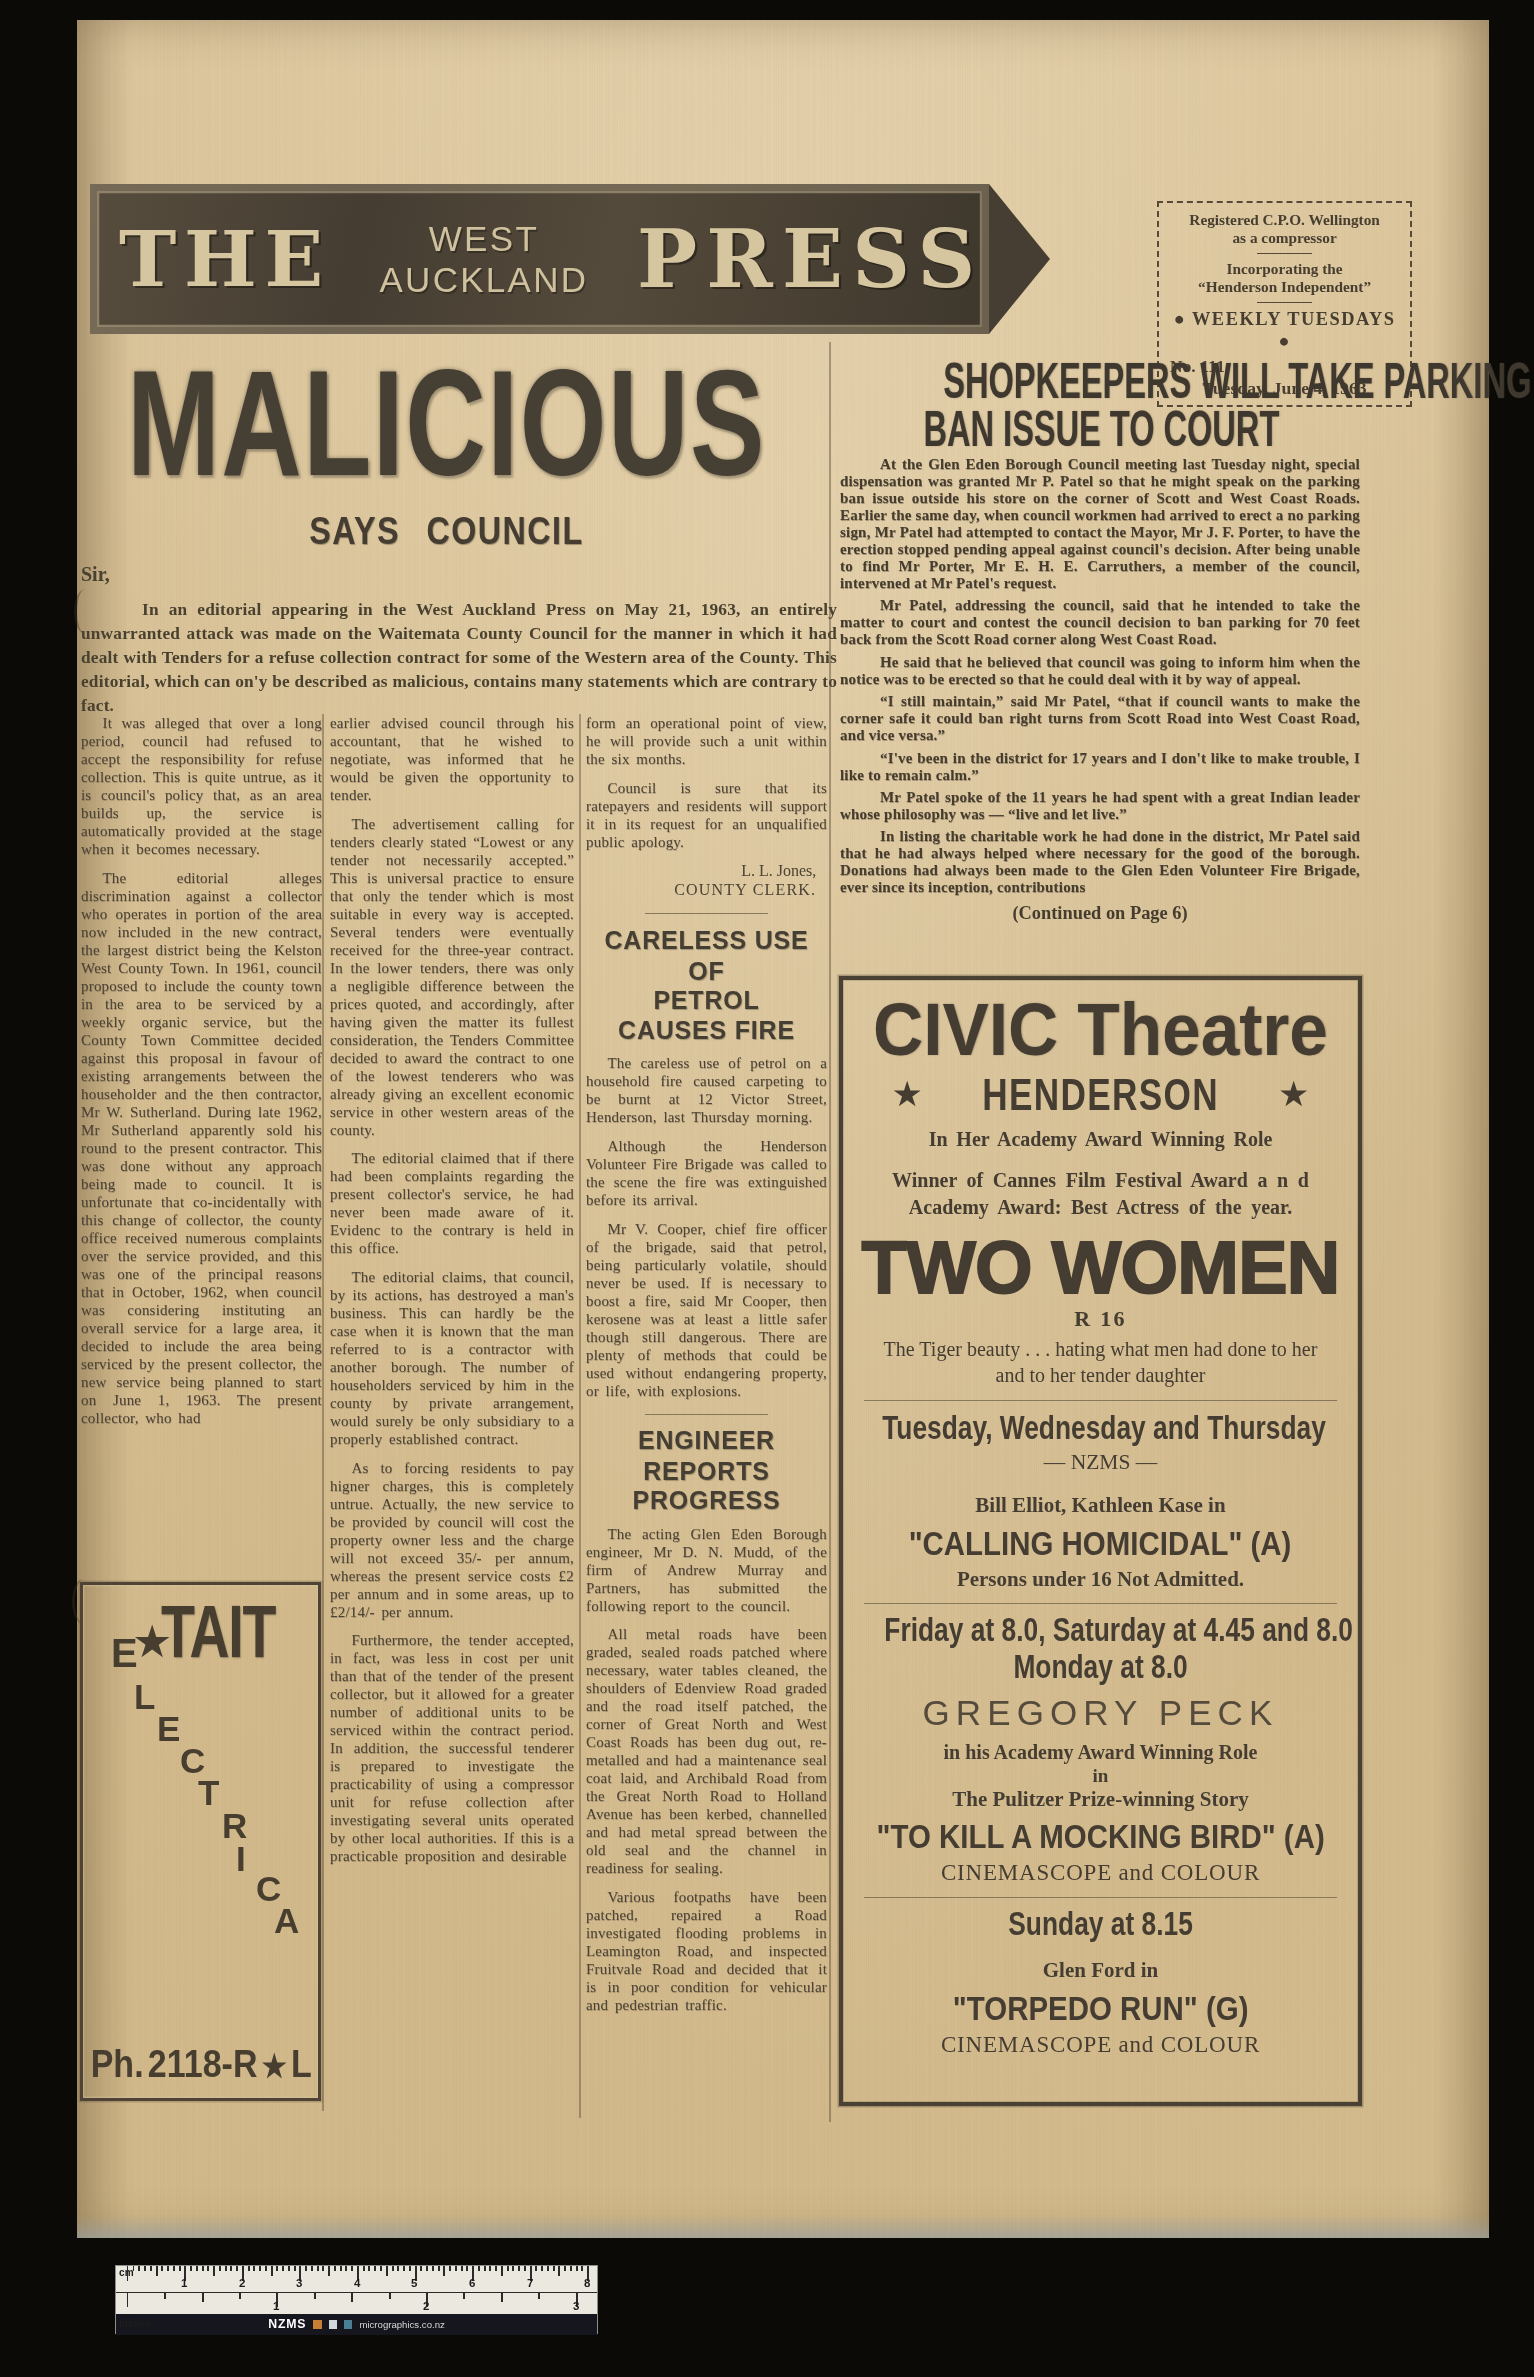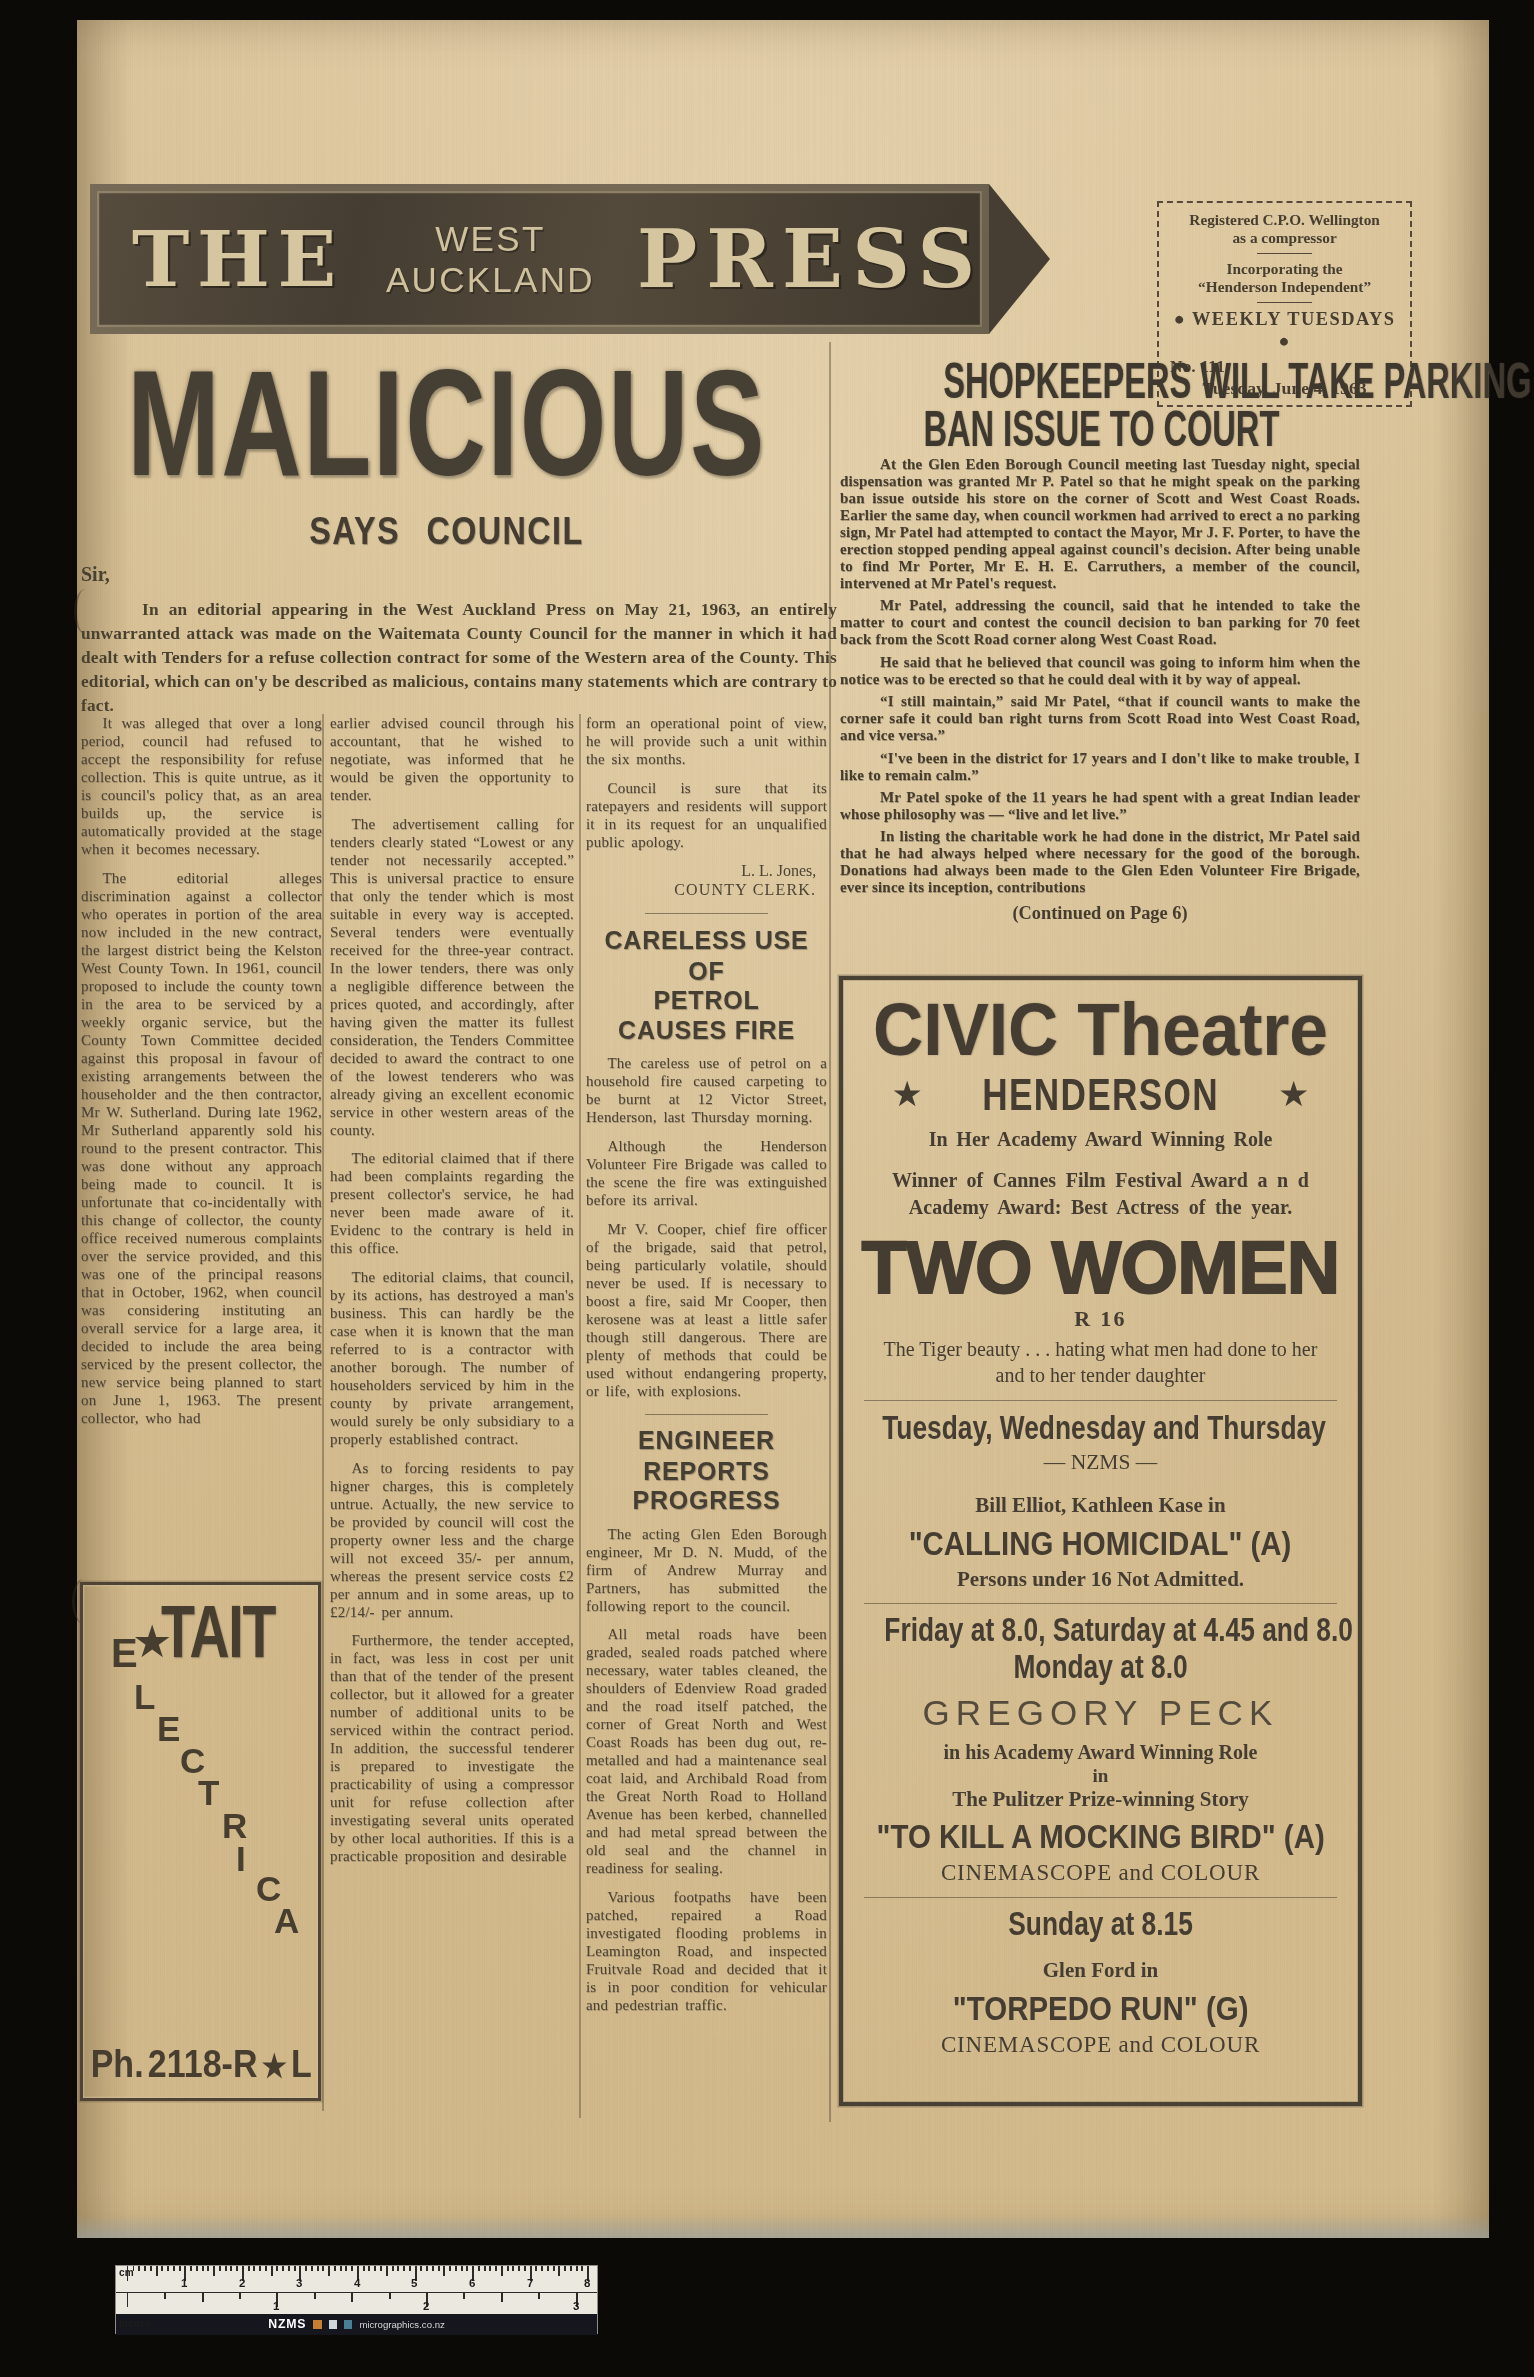--- a/index.html
+++ b/index.html
@@ -21,21 +21,21 @@
   .fold{position:absolute;width:20px;height:45px;border-left:3.8px solid rgba(60,48,32,.38);
     border-radius:50% / 50%;}
   
   .banner{position:absolute;left:90px;top:184px;width:899px;height:150px;
     background:linear-gradient(100deg,#574d3e,#453d32 30%,#544a3b 58%,#3e372c);
     box-shadow:inset 0 0 0 7px rgba(0,0,0,.18), inset 0 0 0 9.2px rgba(214,198,160,.45);
     display:flex;align-items:center;justify-content:space-between;}
   .banner::after{content:"";position:absolute;right:-61px;top:0;width:0;height:0;
     border-top:75px solid transparent;border-bottom:75px solid transparent;border-left:61px solid #463e32;}
   .banner-the{font:700 77px/1 "DejaVu Serif",serif;color:#d5c6a0;letter-spacing:7.7px;
-    padding-left:42px;text-shadow:2.3px 2.3px 0 rgba(25,20,14,.55);}
+    padding-left:29px;text-shadow:2.3px 2.3px 0 rgba(25,20,14,.55);}
   .banner-mid{flex:1;text-align:center;font:400 35px/1.18 "Liberation Sans",sans-serif;
     color:#cfc19d;letter-spacing:2.3px;text-shadow:1.5px 1.5px 0 rgba(25,20,14,.4);}
   .banner-press{font:700 80px/1 "DejaVu Serif",serif;color:#d5c6a0;letter-spacing:9.2px;
     padding-right:4.6px;text-shadow:2.3px 2.3px 0 rgba(25,20,14,.55);}
   
   .infobox{position:absolute;left:1157px;top:201px;width:239px;border:2.3px dashed #56493a;
     padding:7.7px 6.1px 6.1px;text-align:center;color:#473e30;
     font:700 15.3px/1.18 "Liberation Serif",serif;}
   .ib-div{width:55px;border-top:1.5px solid #56493a;margin:6.1px auto;}
   .ib-weekly{font-size:18.4px;letter-spacing:1.5px;}

